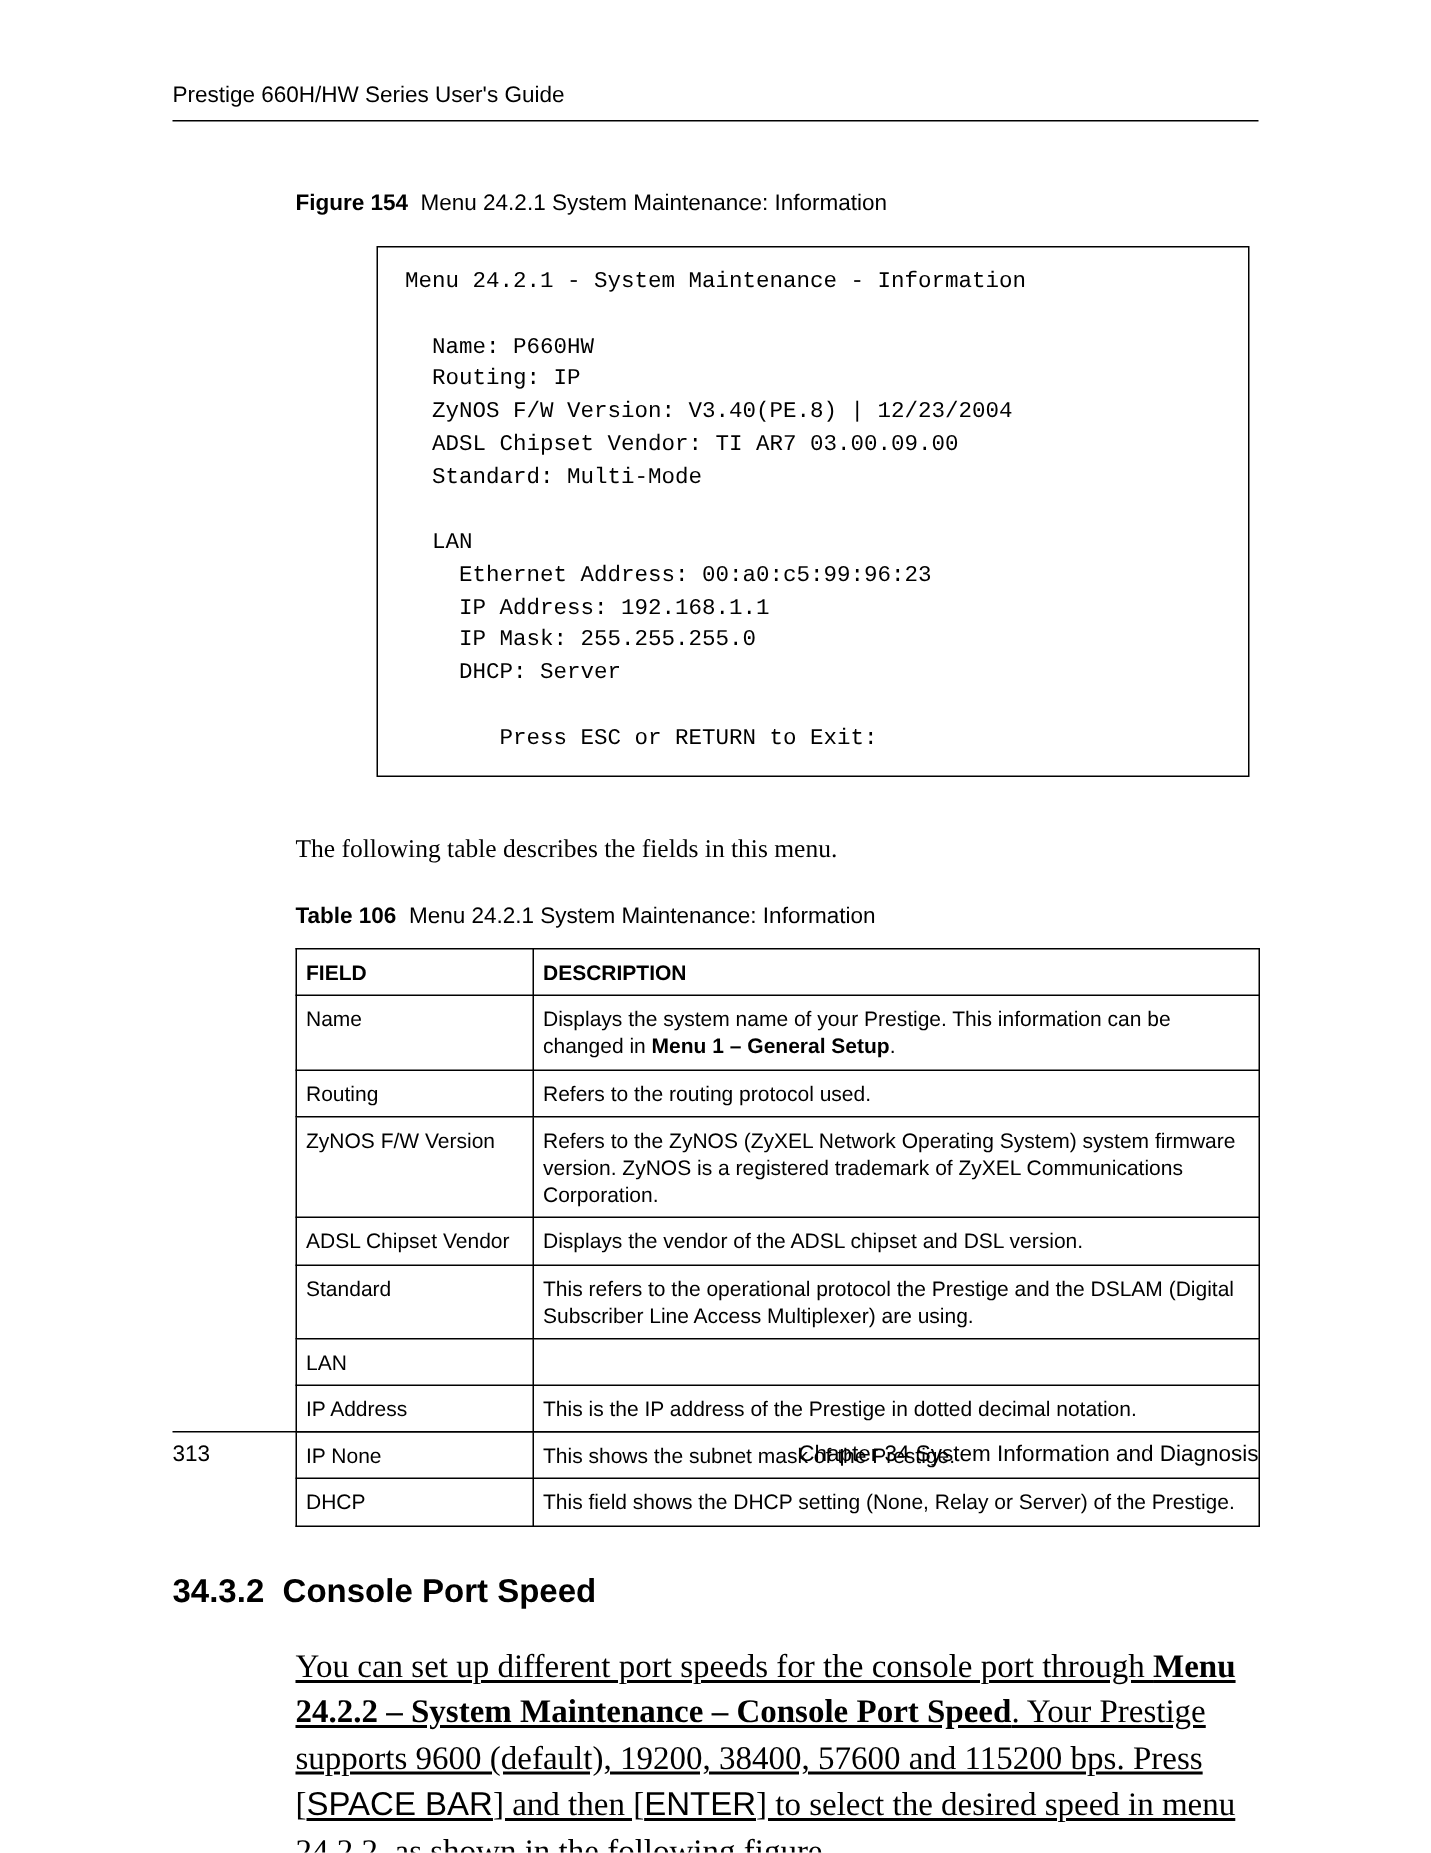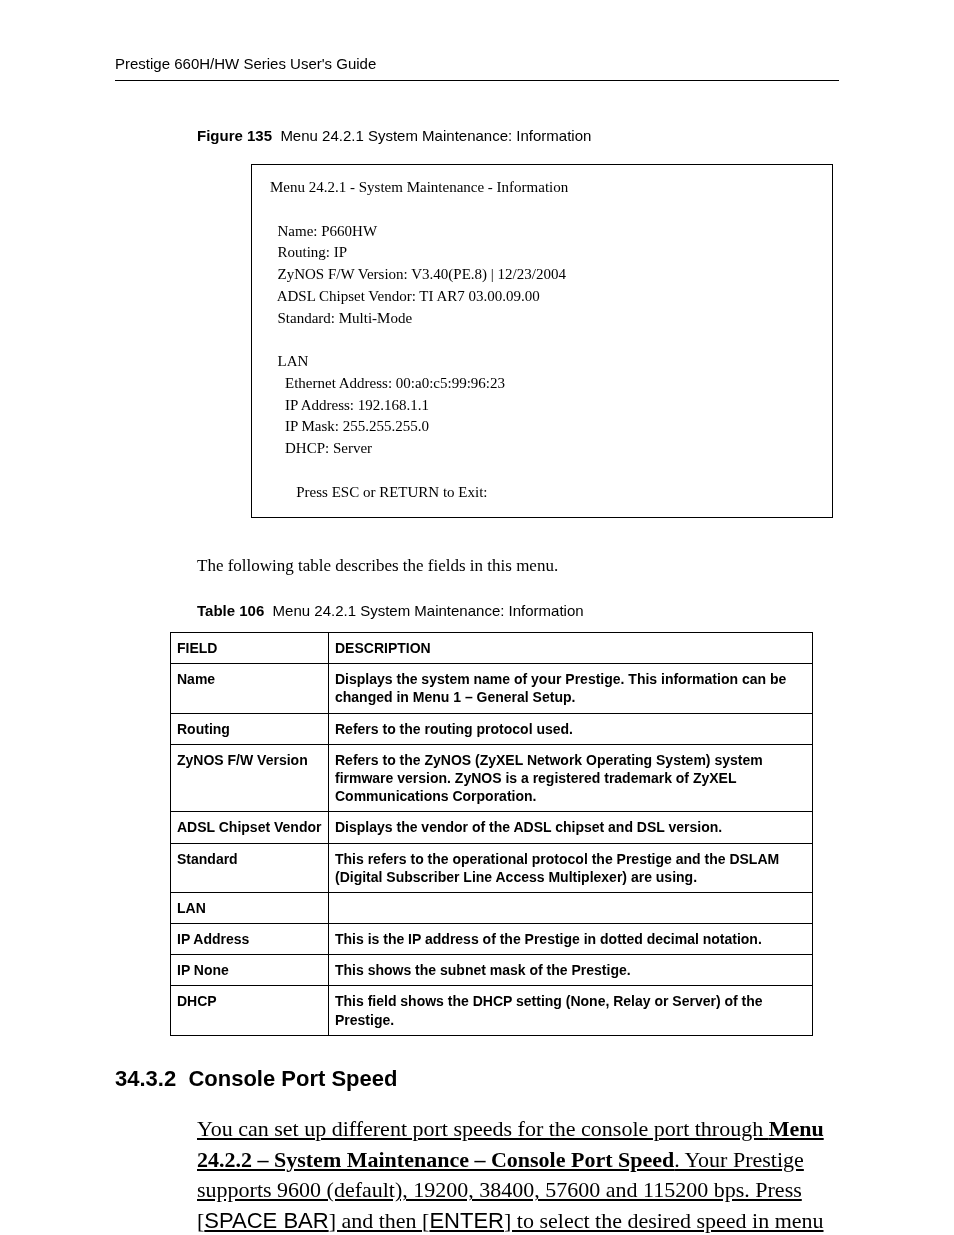--- a/index.html
+++ b/index.html
@@ -30,51 +30,50 @@
     margin-left: 82px;
     font-family: Arial, Helvetica, sans-serif;
     font-size: 15px;
   }
   .fig-caption b { font-weight: bold; }
   .terminal {
     margin: 20px 0 0 136px;
     width: 582px;
     border: 1px solid #000;
     padding: 12px 18px 14px 18px;
-    font-family: Liberation Serif, serif;
+    font-family: Liberation Mono, monospace;
     font-size: 15px;
     line-height: 1.45;
     white-space: pre;
     box-sizing: border-box;
   }
   .body-text {
     margin: 36px 0 0 82px;
     font-size: 17px;
     line-height: 1.4;
   }
   .table-caption {
     margin: 24px 0 13px 82px;
     font-family: Arial, Helvetica, sans-serif;
     font-size: 15px;
   }
   .table-caption b { font-weight: bold; }
   table.info {
-    margin: 10px 0 0 55px;
+    margin: 10px 0 0 82px;
     border-collapse: collapse;
     width: 643px;
     font-family: Arial, Helvetica, sans-serif;
     font-size: 14px;
   }
   table.info th, table.info td {
     border: 1px solid #000;
     padding: 6px 6px;
     text-align: left;
     vertical-align: top;
     line-height: 1.3;
-    font-weight: bold;
   }
   table.info th {
     font-weight: bold;
   }
   .col-field { width: 145px; }
   .h3 {
     margin: 30px 0 0 0;
     font-family: Arial, Helvetica, sans-serif;
     font-size: 22px;
     font-weight: bold;
@@ -100,21 +99,21 @@
   .footer .chapter { float: right; }
 </style>
 </head>
 <body>
 
 <div class="page">
 
   <div class="running-head">Prestige 660H/HW Series User's Guide</div>
 
   <div class="fig-caption">
-    <b>Figure 135</b>&nbsp;&nbsp;<span>Menu 24.2.1 System Maintenance: Information</span>
+    <b>Figure 154</b>&nbsp;&nbsp;<span>Menu 24.2.1 System Maintenance: Information</span>
   </div>
 
   <div class="terminal">Menu 24.2.1 - System Maintenance - Information
 
   Name: P660HW
   Routing: IP
   ZyNOS F/W Version: V3.40(PE.8) | 12/23/2004
   ADSL Chipset Vendor: TI AR7 03.00.09.00
   Standard: Multi-Mode
 
@@ -178,14 +177,18 @@
     </table>
 
   <div class="h3">
     <span>34.3.2</span>&nbsp;&nbsp;<span>Console Port Speed</span>
   </div>
 
   <div class="para">
     <span>You can set up different port speeds for the console port through </span><b>Menu 24.2.2 – System Maintenance – Console Port Speed</b><span>. Your Prestige supports 9600 (default), 19200, 38400, 57600 and 115200 bps. Press [</span><span style="font-family:Arial,Helvetica,sans-serif">SPACE BAR</span><span>] and then [</span><span style="font-family:Arial,Helvetica,sans-serif">ENTER</span><span>] to select the desired speed in menu 24.2.2, as shown in the following figure.</span>
   </div>
 
+  <div class="footer">
+    <span class="page-no">313</span>
+    <span class="chapter">Chapter 34 System Information and Diagnosis</span>
+  </div>
 
 </div>
 
 </body></html>

